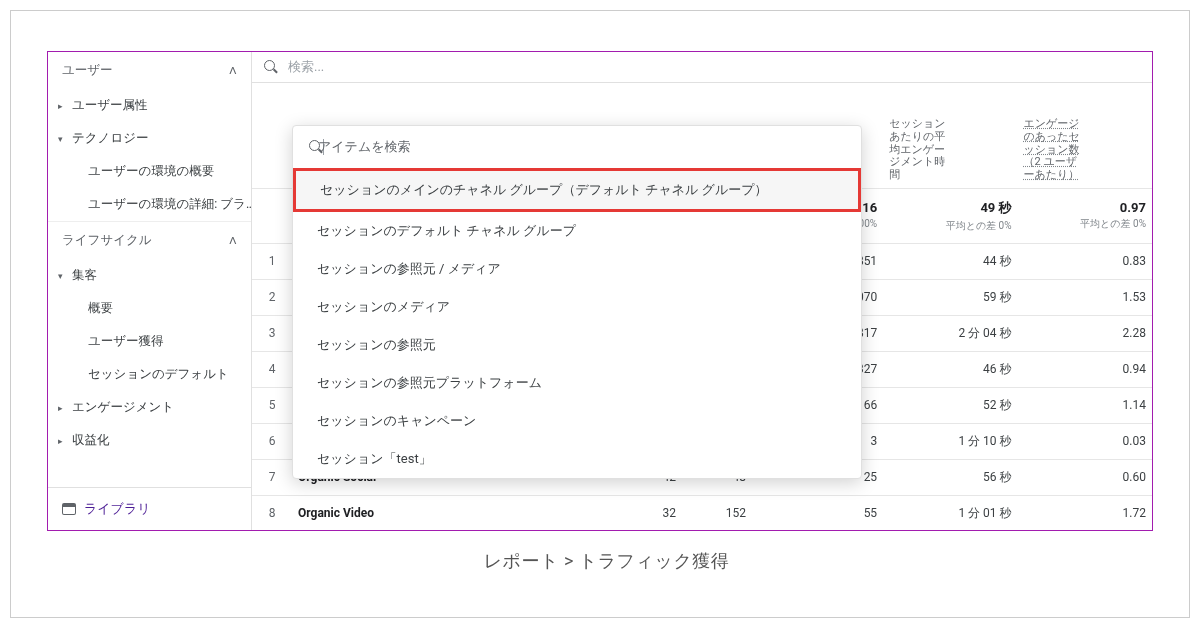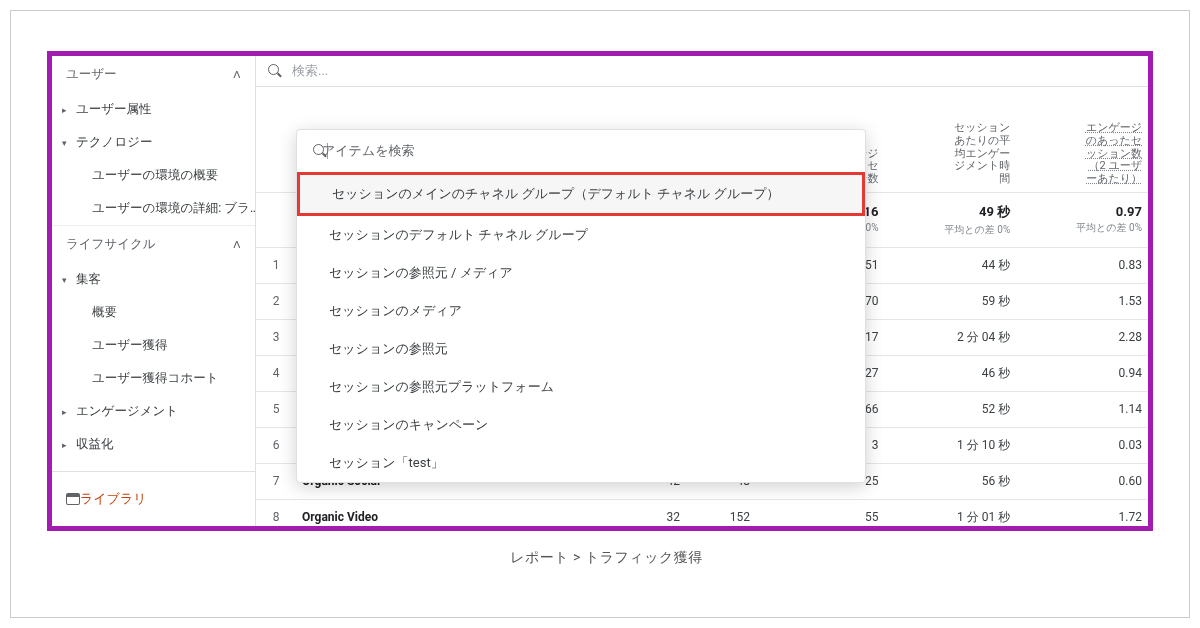--- a/index.html
+++ b/index.html
@@ -12,21 +12,21 @@
   }
   .outer-frame {
     position: absolute;
     inset: 10px;
     border: 1px solid #ccc;
   }
   .inner-clip {
     position: absolute;
     top: 40px; left: 36px; right: 36px;
     height: 480px;
-    border: 5px solid #a21caf;
+    border: 1px solid #a21caf;
     background: #fff;
     overflow: hidden;
     display: flex;
     flex-direction: column;
   }
   .main-area { flex: 1; display: flex; overflow: hidden; }
   .sidebar {
     width: 204px;
     border-right: 1px solid #e0e0e0;
     overflow: hidden;
@@ -53,43 +53,43 @@
   .side-item .caret { width: 14px; display: inline-block; color: #5f6368; font-size: 9px; margin-left: -14px; margin-right: 0; }
   .side-item.active {
     background: #e8f0fe;
     color: #1a73e8;
     border-radius: 0 16px 16px 0;
     margin-right: 8px;
   }
   .chev { font-size: 14px; color: #5f6368; }
   .side-footer {
     border-top: 1px solid #e0e0e0;
-    padding: 18px 14px;
-    display: flex; align-items: center; 
-    color: #c2410c;
+    padding: 12px 14px;
+    display: flex; align-items: center; gap: 8px;
+    color: #4c1d95;
     font-size: 13px;
   }
   .lib-icon { width:14px; height:12px; border:1.5px solid #5f6368; border-top: 4px solid #5f6368; border-radius: 2px; }
 
   .content { flex: 1; position: relative; overflow: hidden; }
   .search-row {
     display: flex; align-items: center; gap: 10px;
     padding: 6px 12px;
     border-bottom: 1px solid #e0e0e0;
     color: #9aa0a6; font-size: 13px;
   }
   .mag { width: 14px; height: 14px; position: relative; }
   .mag::before { content:""; position:absolute; width:9px; height:9px; border:1.6px solid #5f6368; border-radius:50%; }
   .mag::after { content:""; position:absolute; width:5px; height:1.6px; background:#5f6368; transform: rotate(45deg); left:9px; top:10px; }
   .table-wrap { position: relative; height: calc(100% - 34px); }
   table { border-collapse: collapse; width: 100%; font-size: 12px; color: #3c4043; }
   th, td { border-bottom: 1px solid #e6e6e6; }
   thead th {
     font-weight: 400; color: #5f6368; font-size: 11px;
-    padding: 6px 6px; text-align: right; vertical-align: bottom;
+    padding: 6px 6px; text-align: left; vertical-align: bottom;
     white-space: normal; line-height: 1.15; height: 105px;
   }
   thead th .hcol { writing-mode: horizontal-tb; display:inline-block; max-width: 64px; }
   thead th.idx { width: 40px; }
   thead th.name { text-align: left; width: 320px; }
   tbody tr.summary td { padding: 10px 6px; text-align: right; }
   tbody tr.summary td .big { font-weight: 700; font-size: 13px; color:#202124; }
   tbody tr.summary td .sub { font-size: 10px; color:#80868b; display:block; margin-top:2px; white-space: nowrap; }
   tbody td { padding: 9px 6px; text-align: right; font-size: 12px; }
   tbody td.idx { text-align: center; color:#5f6368; width: 40px; }
@@ -102,31 +102,31 @@
     top: 42px; left: 40px;
     width: 570px;
     background: #fff;
     border-radius: 4px;
     box-shadow: 0 4px 18px rgba(0,0,0,0.18);
     border: 1px solid #e0e0e0;
     z-index: 20;
     font-size: 13px;
   }
   .dd-search { display:flex; align-items:center; gap:0; padding: 12px 16px; color:#5f6368; }
-  .dd-item { padding: 10px 32px; color:#3c4043; cursor: pointer; }
+  .dd-item { padding: 10px 24px; color:#3c4043; cursor: pointer; }
   .dd-item.hl {
     border: 3px solid #e53935;
     background: #f6f6f6;
   }
 
   .caption {
     position: absolute;
     left: 13px; right: 0; top: 538px;
     text-align: center;
-    font-size: 14px;
+    font-size: 18px;
     color: #555;
     letter-spacing: 0.5px;
   }
 </style>
 </head>
 <body>
 
 <div class="outer-frame">
   <div class="inner-clip">
     <div class="main-area">
@@ -160,21 +160,21 @@
             <span class="caret">▾</span>
             <span>集客</span>
           </div>
           <div class="side-item sub">
             <span>概要</span>
           </div>
           <div class="side-item sub">
             <span>ユーザー獲得</span>
           </div>
           <div class="side-item sub">
-            <span>ユーザー獲得コホート</span>
+            <span>セッションのデフォルト</span>
           </div>
           <div class="side-item">
             <span class="caret">▸</span>
             <span>エンゲージメント</span>
           </div>
           <div class="side-item">
             <span class="caret">▸</span>
             <span>収益化</span>
           </div>
           <div class="side-item sub" style="padding-left:40px">

